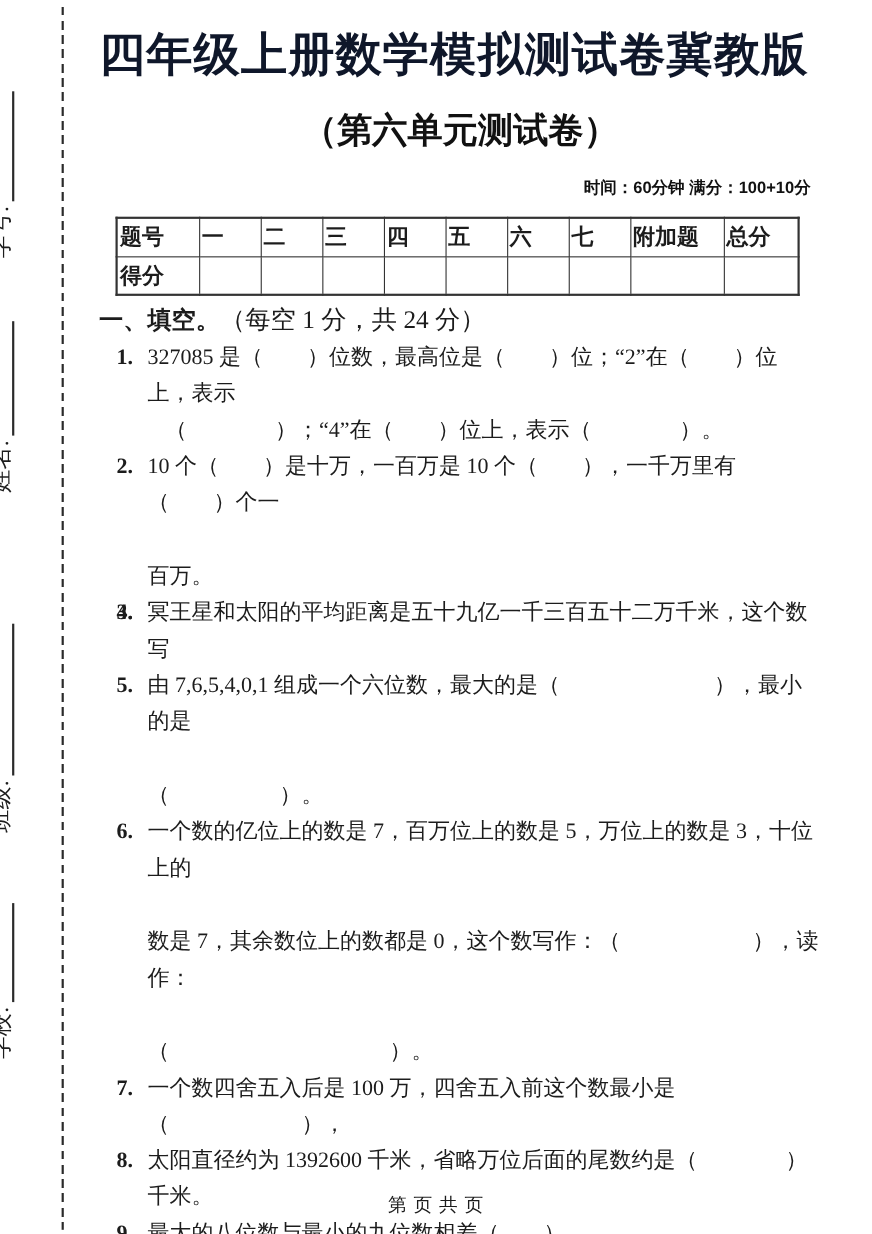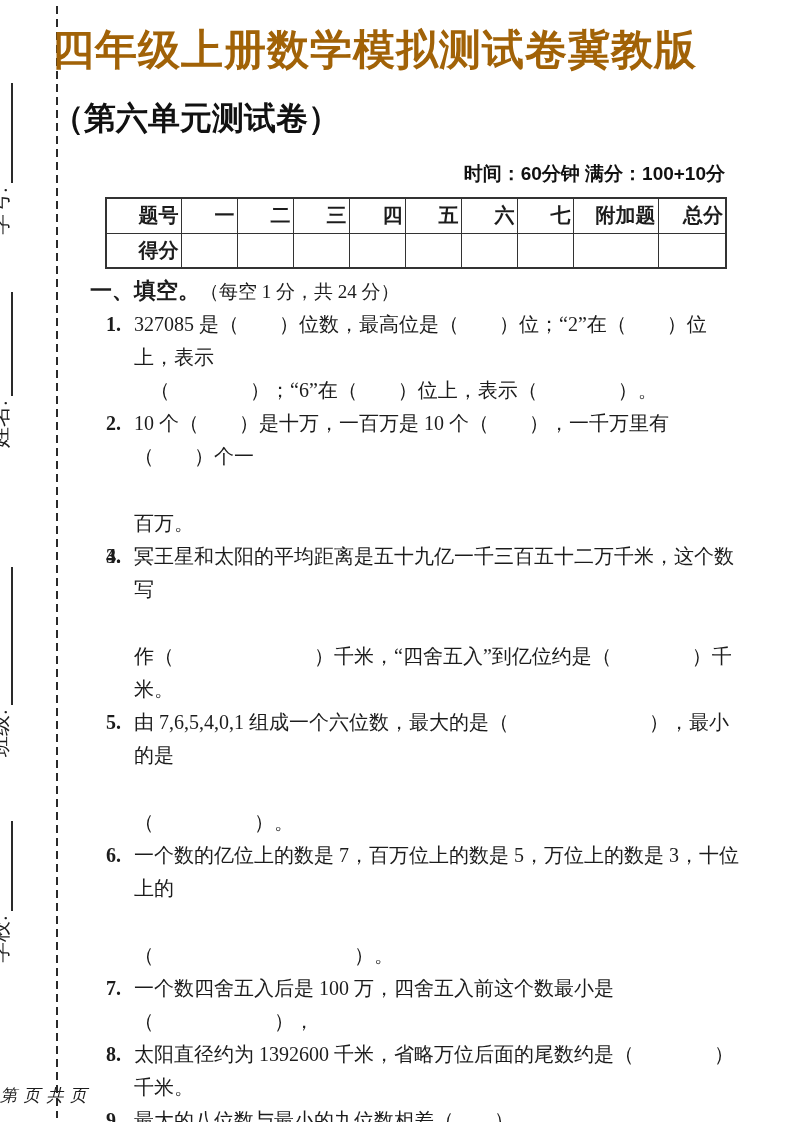--- a/index.html
+++ b/index.html
@@ -28,65 +28,65 @@
     border-bottom:2px solid #2a2a2a; margin-left:4px;
   }
   .mu-id     { top:209px; }  .mu-id .fill-line     { width:100px; }
   .mu-name   { top:422px; }  .mu-name .fill-line   { width:104px; }
   .mu-class  { top:731px; }  .mu-class .fill-line  { width:138px; }
   .mu-school { top:937px; }  .mu-school .fill-line { width:90px; }
 
   
   .title {
     position:absolute; top:22px; left:52px; right:20px;
-    text-align:left;
+    text-align:center;
     font-family:"Liberation Sans", sans-serif;
     font-weight:900; font-size:42px; letter-spacing:1px;
-    color:#a16207;
+    color:#0f172a;
   }
   .subtitle {
     position:absolute; top:97px; left:52px; right:8px;
-    text-align:left;
+    text-align:center;
     font-family:"Liberation Sans", sans-serif;
     font-weight:900; font-size:32px; color:#111;
   }
   .info-line {
-    position:absolute; top:161px; right:68px;
+    position:absolute; top:161px; right:56px;
     font-family:"Liberation Sans", sans-serif;
-    font-weight:bold; font-size:19px; color:#111;
+    font-weight:bold; font-size:15px; color:#111;
   }
 
   
   table.score {
     position:absolute; left:105px; top:197px; width:620px;
     border-collapse:collapse; table-layout:fixed;
     border:2px solid #333;
   }
   table.score td {
     border:1.5px solid #333; height:35px;
-    text-align:right; font-size:20px; padding:0 2px;
+    text-align:left; font-size:20px; padding:0 2px;
   }
   table.score td.lbl { font-weight:bold; }
 
   
   .content {
     position:absolute; left:90px; top:274px; width:656px;
     font-size:20px; line-height:33px;
   }
   .line { position:relative; }
   .sec-head .sec-title { font-weight:bold; font-size:22px; }
-  .sec-head .sec-note { font-size:19px; }
+  .sec-head .sec-note { font-size:23px; }
   .q { padding-left:44px; }
   .qnum { position:absolute; left:16px; font-weight:bold; }
   .cont { padding-left:44px;margin-top:34px; }
   .cont-wide { padding-left:60px; }
 
   .footer {
     position:absolute; top:1084px; left:0; right:0;
-    font-size:17px; letter-spacing:1px;font-style:italic;
+    text-align:center; font-size:17px; letter-spacing:1px;
   }
 </style>
 </head>
 <body>
 
 <div class="dash-rule"></div>
 
 <div class="margin-unit mu-id">
   <span>学号:</span>
   <span class="fill-line"></span>
@@ -151,44 +151,44 @@
 
 <div class="content">
 
   <div class="line sec-head">
     <span class="sec-title">一、填空。</span><span class="sec-note">（每空 1 分，共 24 分）</span>
   </div>
 
   <div class="line q">
     <span class="qnum">1.</span><span>327085 是（　　）位数，最高位是（　　）位；“2”在（　　）位上，表示</span>
   </div>
-  <div class="line cont-wide">（　　　　）；“6”在（　　）位上，表示（　　　　）。</div>
+  <div class="line cont-wide">（　　　　）；“4”在（　　）位上，表示（　　　　）。</div>
 
   <div class="line q">
     <span class="qnum">2.</span><span>10 个（　　）是十万，一百万是 10 个（　　），一千万里有（　　）个一</span>
   </div>
   <div class="line cont">百万。</div>
 
   <div class="line q">
     <span class="qnum">3.</span>
   </div>
 
   <div class="line q">
     <span class="qnum">4.</span><span>冥王星和太阳的平均距离是五十九亿一千三百五十二万千米，这个数写</span>
   </div>
-  <div class="line cont">作（　　　　　　　）千米，“四舍五入”到亿位约是（　　　　）千米。</div>
 
   <div class="line q">
     <span class="qnum">5.</span><span>由 7,6,5,4,0,1 组成一个六位数，最大的是（　　　　　　　），最小的是</span>
   </div>
   <div class="line cont">（　　　　　）。</div>
 
   <div class="line q">
     <span class="qnum">6.</span><span>一个数的亿位上的数是 7，百万位上的数是 5，万位上的数是 3，十位上的</span>
   </div>
+  <div class="line cont">数是 7，其余数位上的数都是 0，这个数写作：（　　　　　　），读作：</div>
   <div class="line cont">（　　　　　　　　　　）。</div>
 
   <div class="line q">
     <span class="qnum">7.</span><span>一个数四舍五入后是 100 万，四舍五入前这个数最小是（　　　　　　），</span>
   </div>
 
   <div class="line q">
     <span class="qnum">8.</span><span>太阳直径约为 1392600 千米，省略万位后面的尾数约是（　　　　）千米。</span>
   </div>
 

